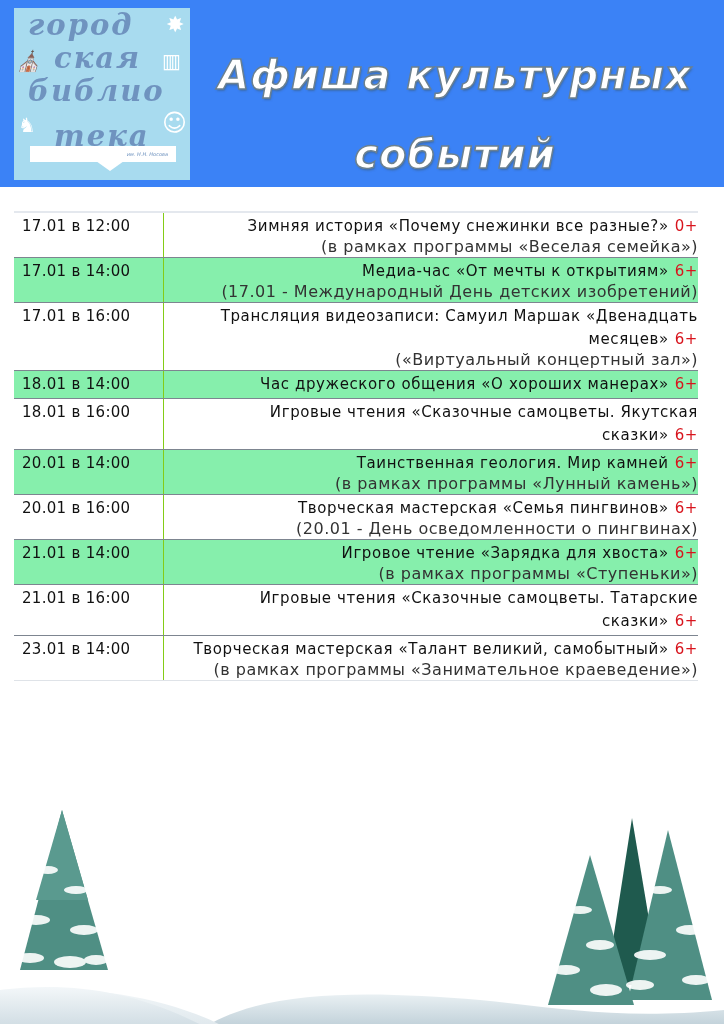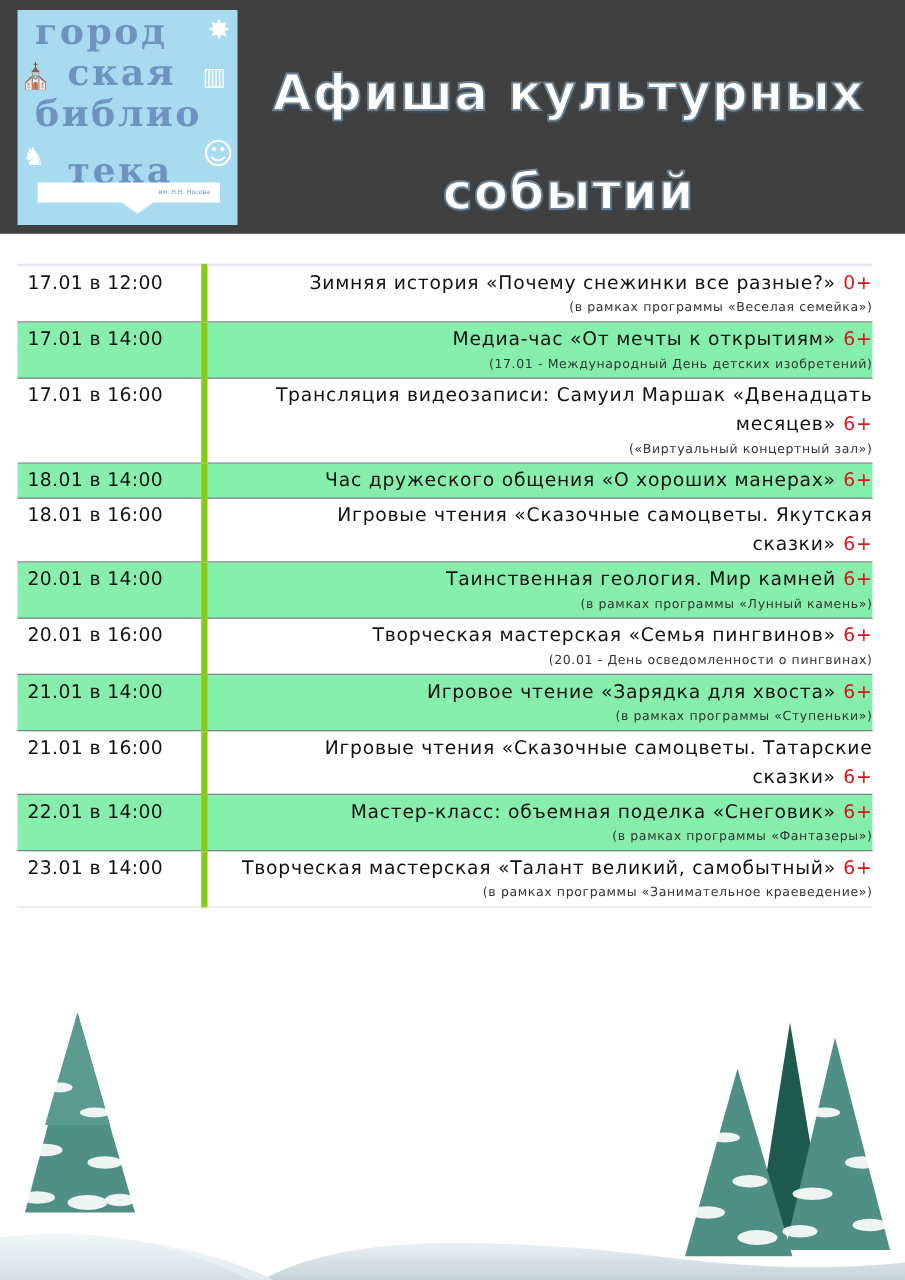--- a/index.html
+++ b/index.html
@@ -1,21 +1,22 @@
 <!DOCTYPE html>
 <html><head>
 <meta charset="utf-8">
 <style>
   * { box-sizing: border-box; margin: 0; padding: 0; }
   html, body { width: 724px; height: 1024px; overflow: hidden; background: #ffffff; }
   body { position: relative; font-family: "DejaVu Sans", sans-serif; color: #111; }
 
   .header {
     position: absolute; left: 0; top: 0; width: 724px; height: 187px;
-    background: #404040;
+    background: #3b82f6;
+    font-style: italic;
   }
   .logo {
     position: absolute; left: 14px; top: 8px; width: 176px; height: 172px;
     background: #a8dbef;
   }
   .logo-line {
     position: absolute; left: 14px; font-family: "DejaVu Serif", serif;
     font-size: 29px; letter-spacing: 2px; color: #6f93bf; font-weight: bold;
     line-height: 30px;
   }
@@ -47,26 +48,26 @@
     position: absolute; left: 14px; top: 211px; width: 684px;
     border-collapse: collapse;
   }
   .schedule td {
     vertical-align: top; padding: 0; border-bottom: 1.5px solid #7d8590;
   }
   .schedule tr:first-child td { border-top: 2px solid #e4e8ee; }
   .schedule tr:last-child td { border-bottom: 1.5px solid #dfe3e8; }
   .schedule tr.shaded td { background: #86efac; }
   .date-cell {
-    width: 149px; border-right: 5px solid #84cc16;
+    width: 149px; border-right: 1px solid #84cc16;
     font-size: 15px; padding: 3px 0 0 8px !important; line-height: 20px; letter-spacing: 0.3px;
   }
   .event-cell { padding: 2px 0 2px 7px !important; text-align: right; }
   .event-title { font-size: 15px; line-height: 23px; letter-spacing: 0.6px; }
-  .event-note { font-size: 10px; line-height: 17px; color: #333; letter-spacing: 0.5px; }
+  .event-note { font-size: 16px; line-height: 17px; color: #333; letter-spacing: 0.5px; }
   .age { color: #d8141d; margin-left: 6px; }
 
   .scene { position: absolute; left: 0; top: 780px; width: 724px; height: 244px; }
 </style>
 </head>
 <body>
 
 <div class="header">
   <div class="logo">
     <div class="logo-line" style="top:2px;">город</div>
@@ -142,27 +143,20 @@
           <div class="event-title"><span>Игровое чтение «Зарядка для хвоста»</span><span class="age">6+</span></div>
           <div class="event-note">(в рамках программы «Ступеньки»)</div>
         </td>
       </tr>
       <tr>
         <td class="date-cell">21.01 в 16:00</td>
         <td class="event-cell">
           <div class="event-title"><span>Игровые чтения «Сказочные самоцветы. Татарские сказки»</span><span class="age">6+</span></div>
         </td>
       </tr>
-      <tr class="shaded">
-        <td class="date-cell">22.01 в 14:00</td>
-        <td class="event-cell">
-          <div class="event-title"><span>Мастер-класс: объемная поделка «Снеговик»</span><span class="age">6+</span></div>
-          <div class="event-note">(в рамках программы «Фантазеры»)</div>
-        </td>
-      </tr>
       <tr>
         <td class="date-cell">23.01 в 14:00</td>
         <td class="event-cell">
           <div class="event-title"><span>Творческая мастерская «Талант великий, самобытный»</span><span class="age">6+</span></div>
           <div class="event-note">(в рамках программы «Занимательное краеведение»)</div>
         </td>
       </tr>
     </tbody>
 </table>
 

